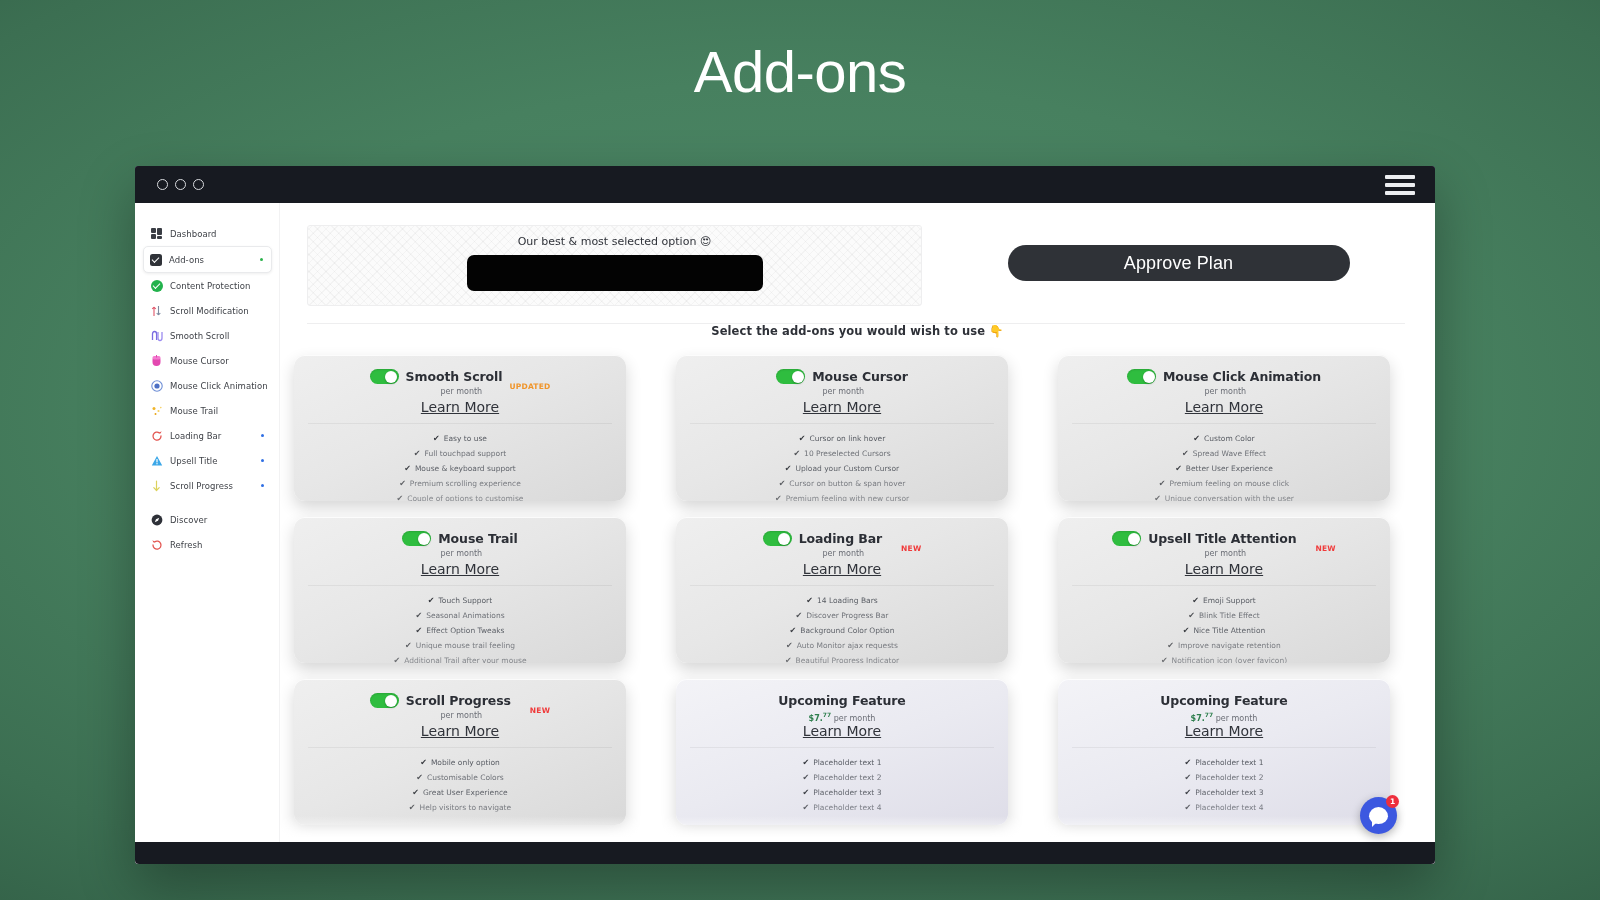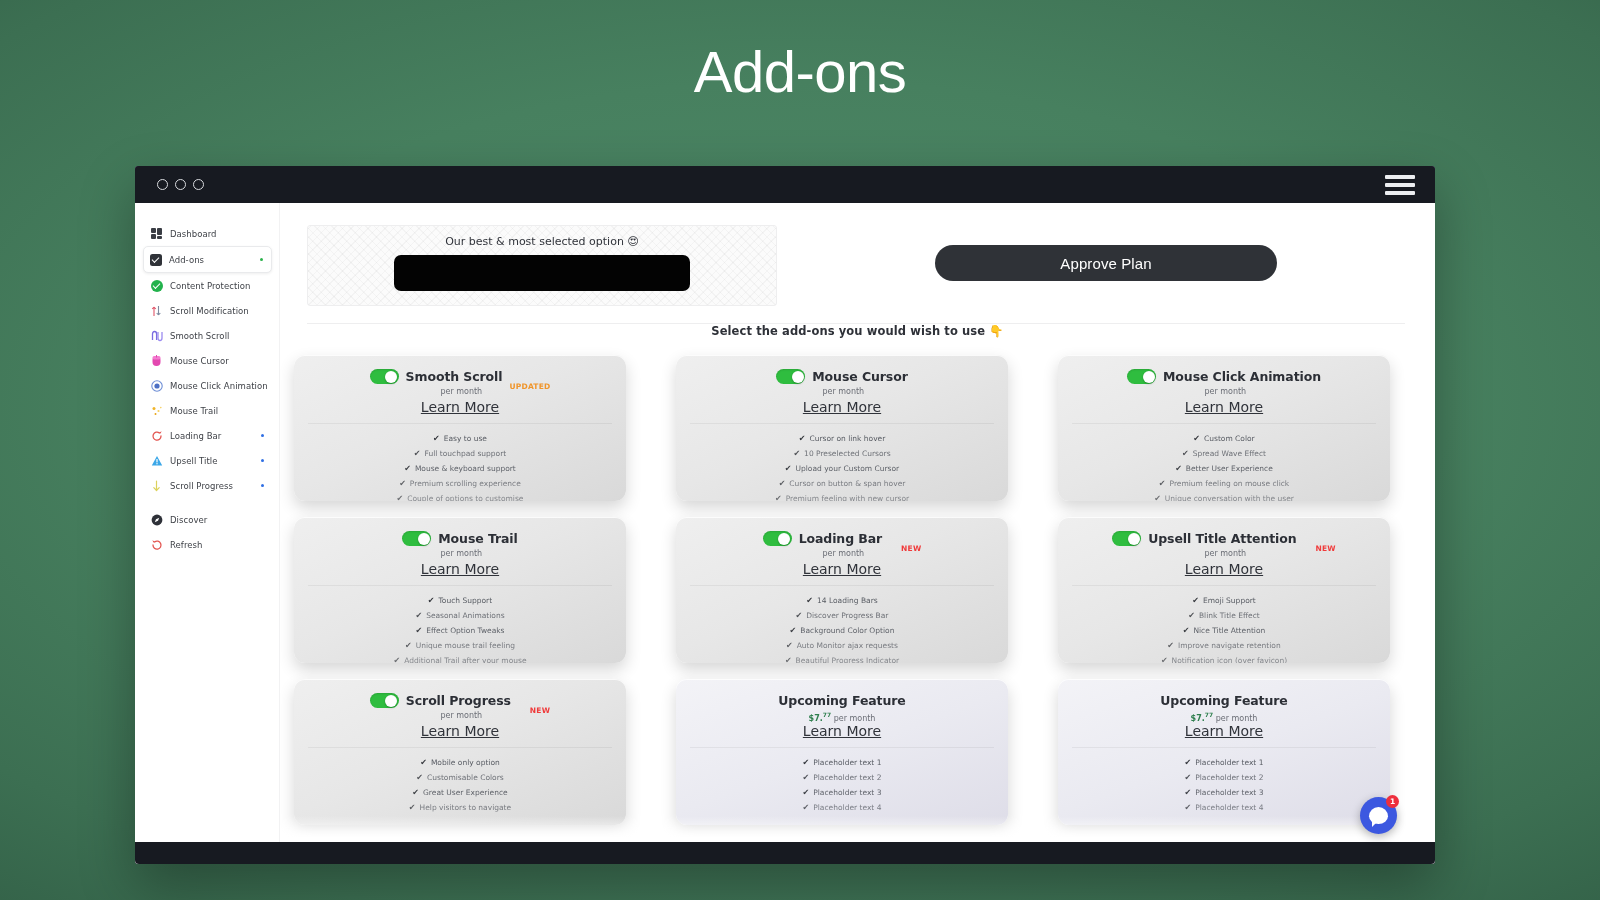--- a/index.html
+++ b/index.html
@@ -166,21 +166,21 @@
     overflow: hidden;
   }
 
   .topstrip {
     display: flex;
     align-items: flex-start;
     padding: 22px 30px 0 27px;
     gap: 30px;
   }
   .promo {
-    width: 470px;
+    width: 615px;
     height: 81px;
     border: 1px solid #eeeeef;
     border-radius: 3px;
     background-color: #fbfbfb;
     background-image:
       repeating-linear-gradient(45deg, rgba(0,0,0,0.030) 0 1px, transparent 1px 6px),
       repeating-linear-gradient(-45deg, rgba(0,0,0,0.030) 0 1px, transparent 1px 6px);
     padding-top: 9px;
     text-align: center;
   }
@@ -195,21 +195,21 @@
     background: #030303;
     border-radius: 7px;
   }
   .approve-wrap { flex: 1; display: flex; justify-content: center; padding-top: 20px; }
   .approve-btn {
     width: 342px; height: 36px;
     background: #2f3237;
     color: #ffffff;
     border: none;
     border-radius: 20px;
-    font-size: 15px;
+    font-size: 18px;
     font-family: "Liberation Sans", sans-serif;
     cursor: pointer;
     letter-spacing: 0.1px;
   }
 
   .divider {
     margin: 17px 30px 0 27px;
     height: 1px;
     background: #eeeeef;
   }

